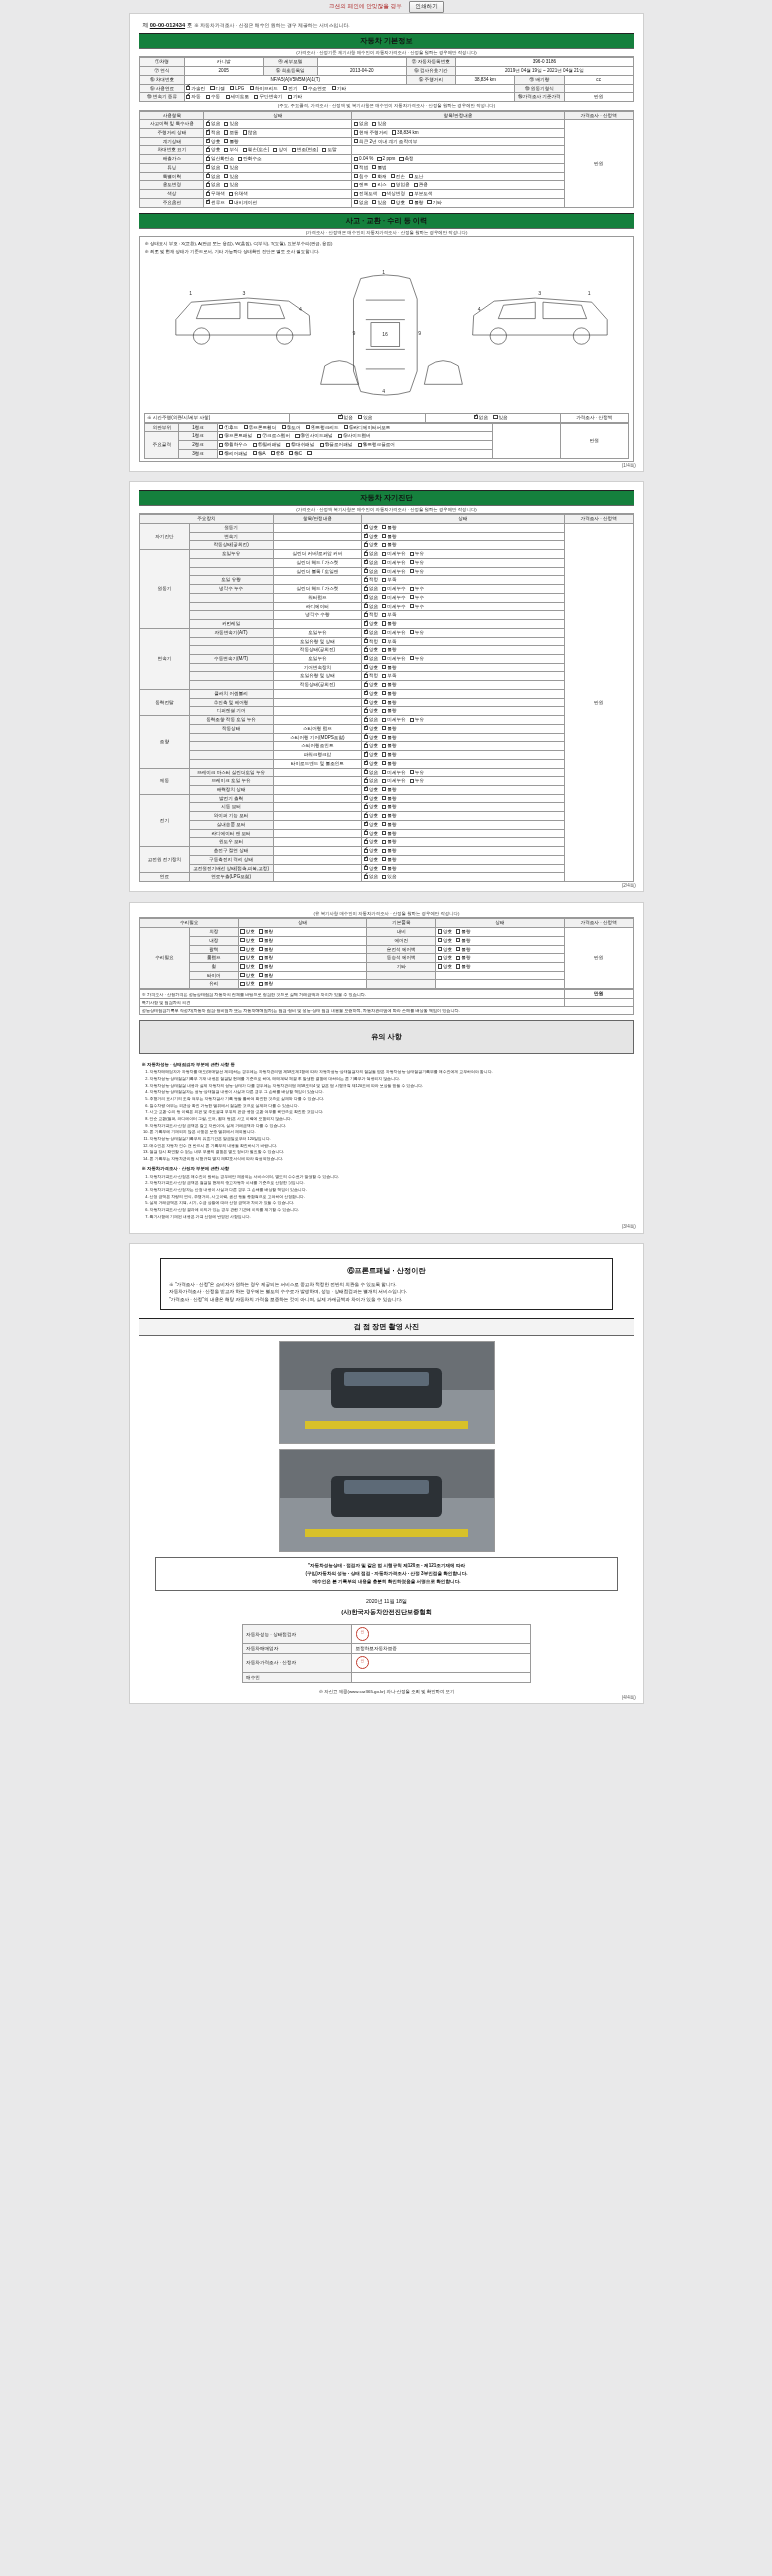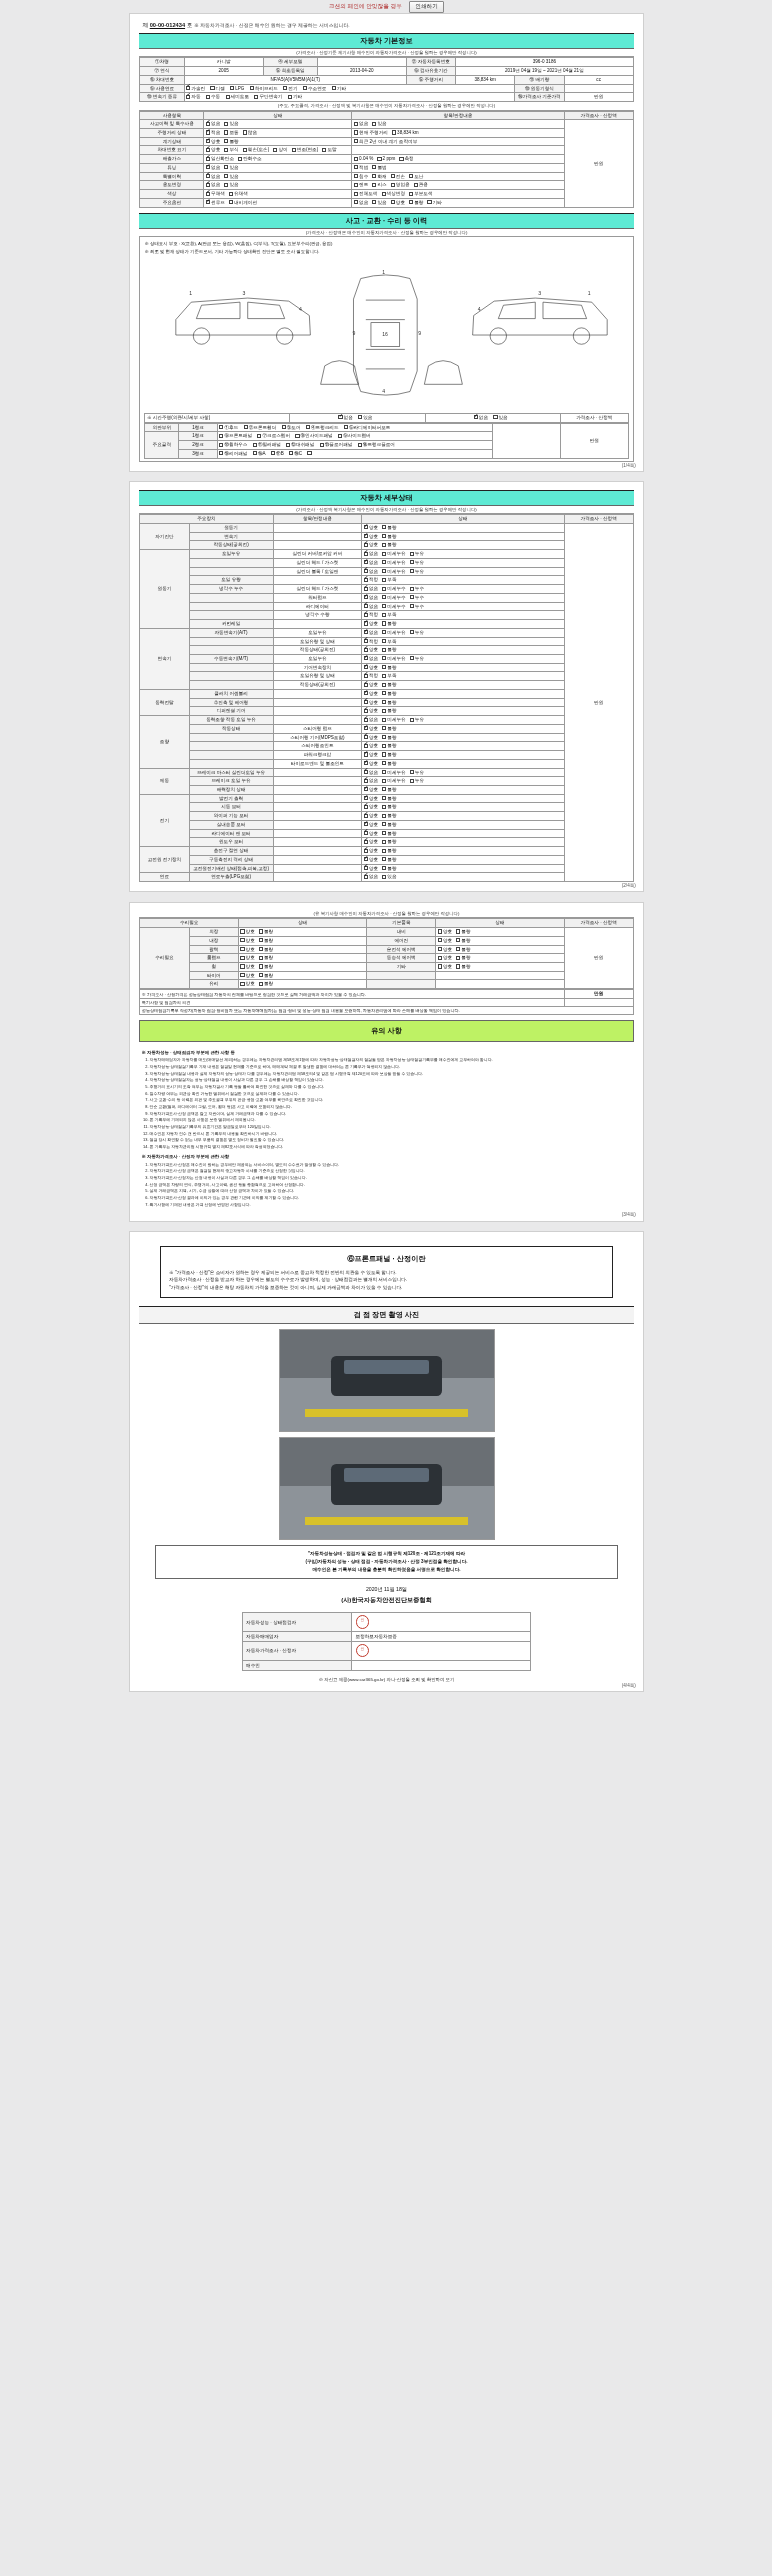--- a/index.html
+++ b/index.html
@@ -59,21 +59,21 @@
   }
   .docno .strong { font-weight:bold; }
   .docno .small { font-size:4.9px; color:#333; }
   .sec-head {
     text-align:center;
     font-size:7.2px;
     font-weight:bold;
     border-top:1px solid #222;
     border-bottom:0.5px solid #666;
     padding:2.1px 0 2.1px 0;
-    background:#5eead4;
+    background:#15803d;
   }
   .sec-sub {
     text-align:center;
     font-size:4.4px;
     color:#333;
     padding:1px 0 1.5px 0;
     border-bottom:0.5px solid #999;
   }
   table.grid {
     width:100%;
@@ -127,22 +127,22 @@
     position:relative;
     height:155px;
     background:#fff;
   }
   
   .uyu-title {
     text-align:center;
     font-size:7.2px;
     font-weight:bold;
     border:0.5px solid #666;
-    background:#bef264;
-    padding:5px 0;
+    background:#e5e5e5;
+    padding:11px 0;
     margin-top:5.2px;
   }
   .uyu-body { font-size:3.9px; line-height:1.45; padding:3.1px 2.1px; }
   .uyu-body h4 { font-size:4.4px; margin:4.1px 0 1.5px 0; }
   .uyu-body ol { margin:0 0 0 8.2px; padding:0; }
   .uyu-body li { margin-bottom:1px; }
   
   .price-box {
     border:1px solid #222;
     margin:7.2px 20.6px;
@@ -497,21 +497,21 @@
           <span class="opt"><span class="cb"></span><span></span></span>
         </td>
       </tr>
     </tbody>
       </table>
   </div>
   <div class="pagenum">(1/4쪽)</div>
 </div>
 
 <div class="page">
-  <div class="sec-head">자동차 세부상태</div>
+  <div class="sec-head">자동차 자기진단</div>
   <div class="sec-sub">(가격조사 · 산정액 복기사항은 매수인이 자동차가격조사 · 산정을 원하는 경우에만 작성니다)</div>
   <table class="grid">
     <colgroup>
         <col style="width:10%">
         <col style="width:17%">
         <col style="width:18%">
         <col style="width:41%">
         <col style="width:14%">
       </colgroup>
     <tbody>

